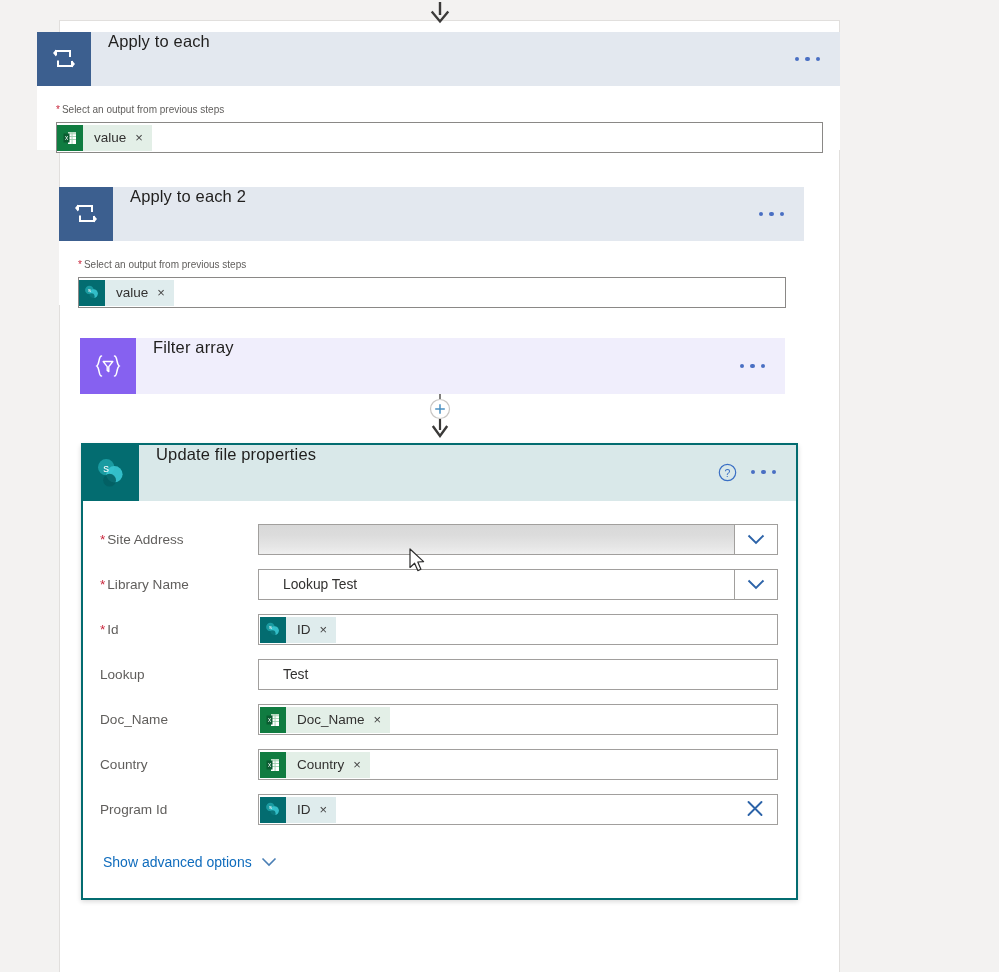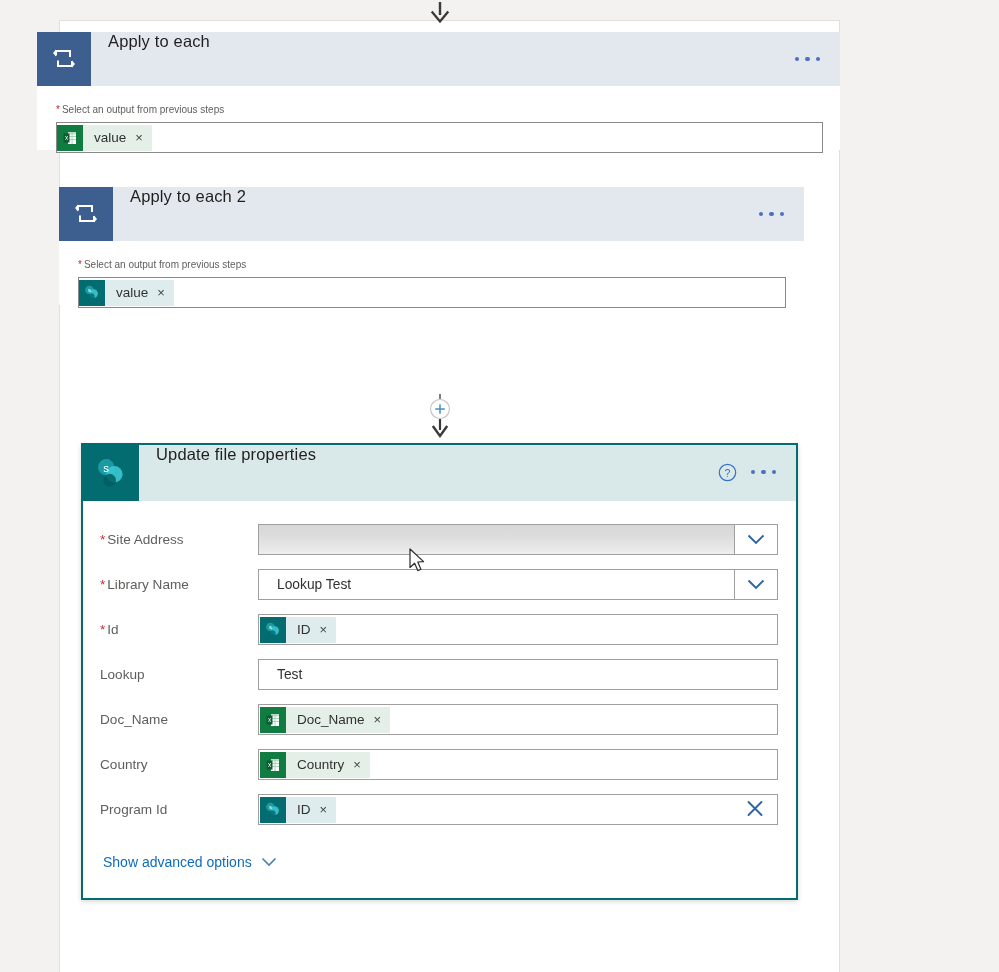--- a/index.html
+++ b/index.html
@@ -242,21 +242,21 @@
   }
   .form-control {
     flex: 1 1 auto;
     height: 31px;
     box-sizing: border-box;
     border: 1px solid #a19f9d;
     background: #ffffff;
     display: flex;
     align-items: center;
     position: relative;
-    padding: 6px;
+    padding: 12px;
   }
   .control-text {
     font-size: 13.8px;
     color: #323130;
     padding-left: 12px;
   }
   .control-token-wrap {
     display: flex;
     align-items: center;
     padding-left: 1px;
@@ -408,20 +408,39 @@
           </span>
           <span class="token-body sp-bg">
             <span>value</span>
             <span class="token-x">×</span>
           </span>
         </span>
       </div>
     </div>
   </div>
 
+  <div class="card" id="filterArray">
+    <div class="card-header">
+      <div class="card-icon">
+        <svg width="34" height="26" viewBox="0 0 34 26">
+          <path d="M10.5 3 C7.5 3 8.8 11 5.8 13 C8.8 15 7.5 23 10.5 23" stroke="#ffffff" stroke-width="1.5" fill="none" stroke-linecap="round"></path>
+          <path d="M23.5 3 C26.5 3 25.2 11 28.2 13 C25.2 15 26.5 23 23.5 23" stroke="#ffffff" stroke-width="1.5" fill="none" stroke-linecap="round"></path>
+          <path d="M12.2 8.5 L21.8 8.5 L17.8 13.6 L17.8 18.6 L16.2 17.4 L16.2 13.6 Z" stroke="#ffffff" stroke-width="1.4" fill="none" stroke-linejoin="round"></path>
+        </svg>
+      </div>
+      <div class="card-title">Filter array</div>
+      <div class="card-actions">
+        <span class="ellipsis">
+          <i></i>
+            <i></i>
+            <i></i>
+        </span>
+      </div>
+    </div>
+  </div>
 
   <div class="plus-connector">
     <svg width="32" height="48" viewBox="0 0 32 48">
       <path d="M16 0 L16 5" stroke="#605e5c" stroke-width="1.6" fill="none"></path>
       <circle cx="16" cy="15" r="9.5" fill="#ffffff" stroke="#c8c6c4" stroke-width="1.2"></circle>
       <path d="M16 10.2 L16 19.8 M11.2 15 L20.8 15" stroke="#4a90c2" stroke-width="1.5"></path>
       <path d="M16 25 L16 36" stroke="#3b3a39" stroke-width="2.2" fill="none"></path>
       <path d="M9.5 33 L16 42 L22.5 33" stroke="#3b3a39" stroke-width="2.4" fill="none" stroke-linecap="square"></path>
     </svg>
   </div>

